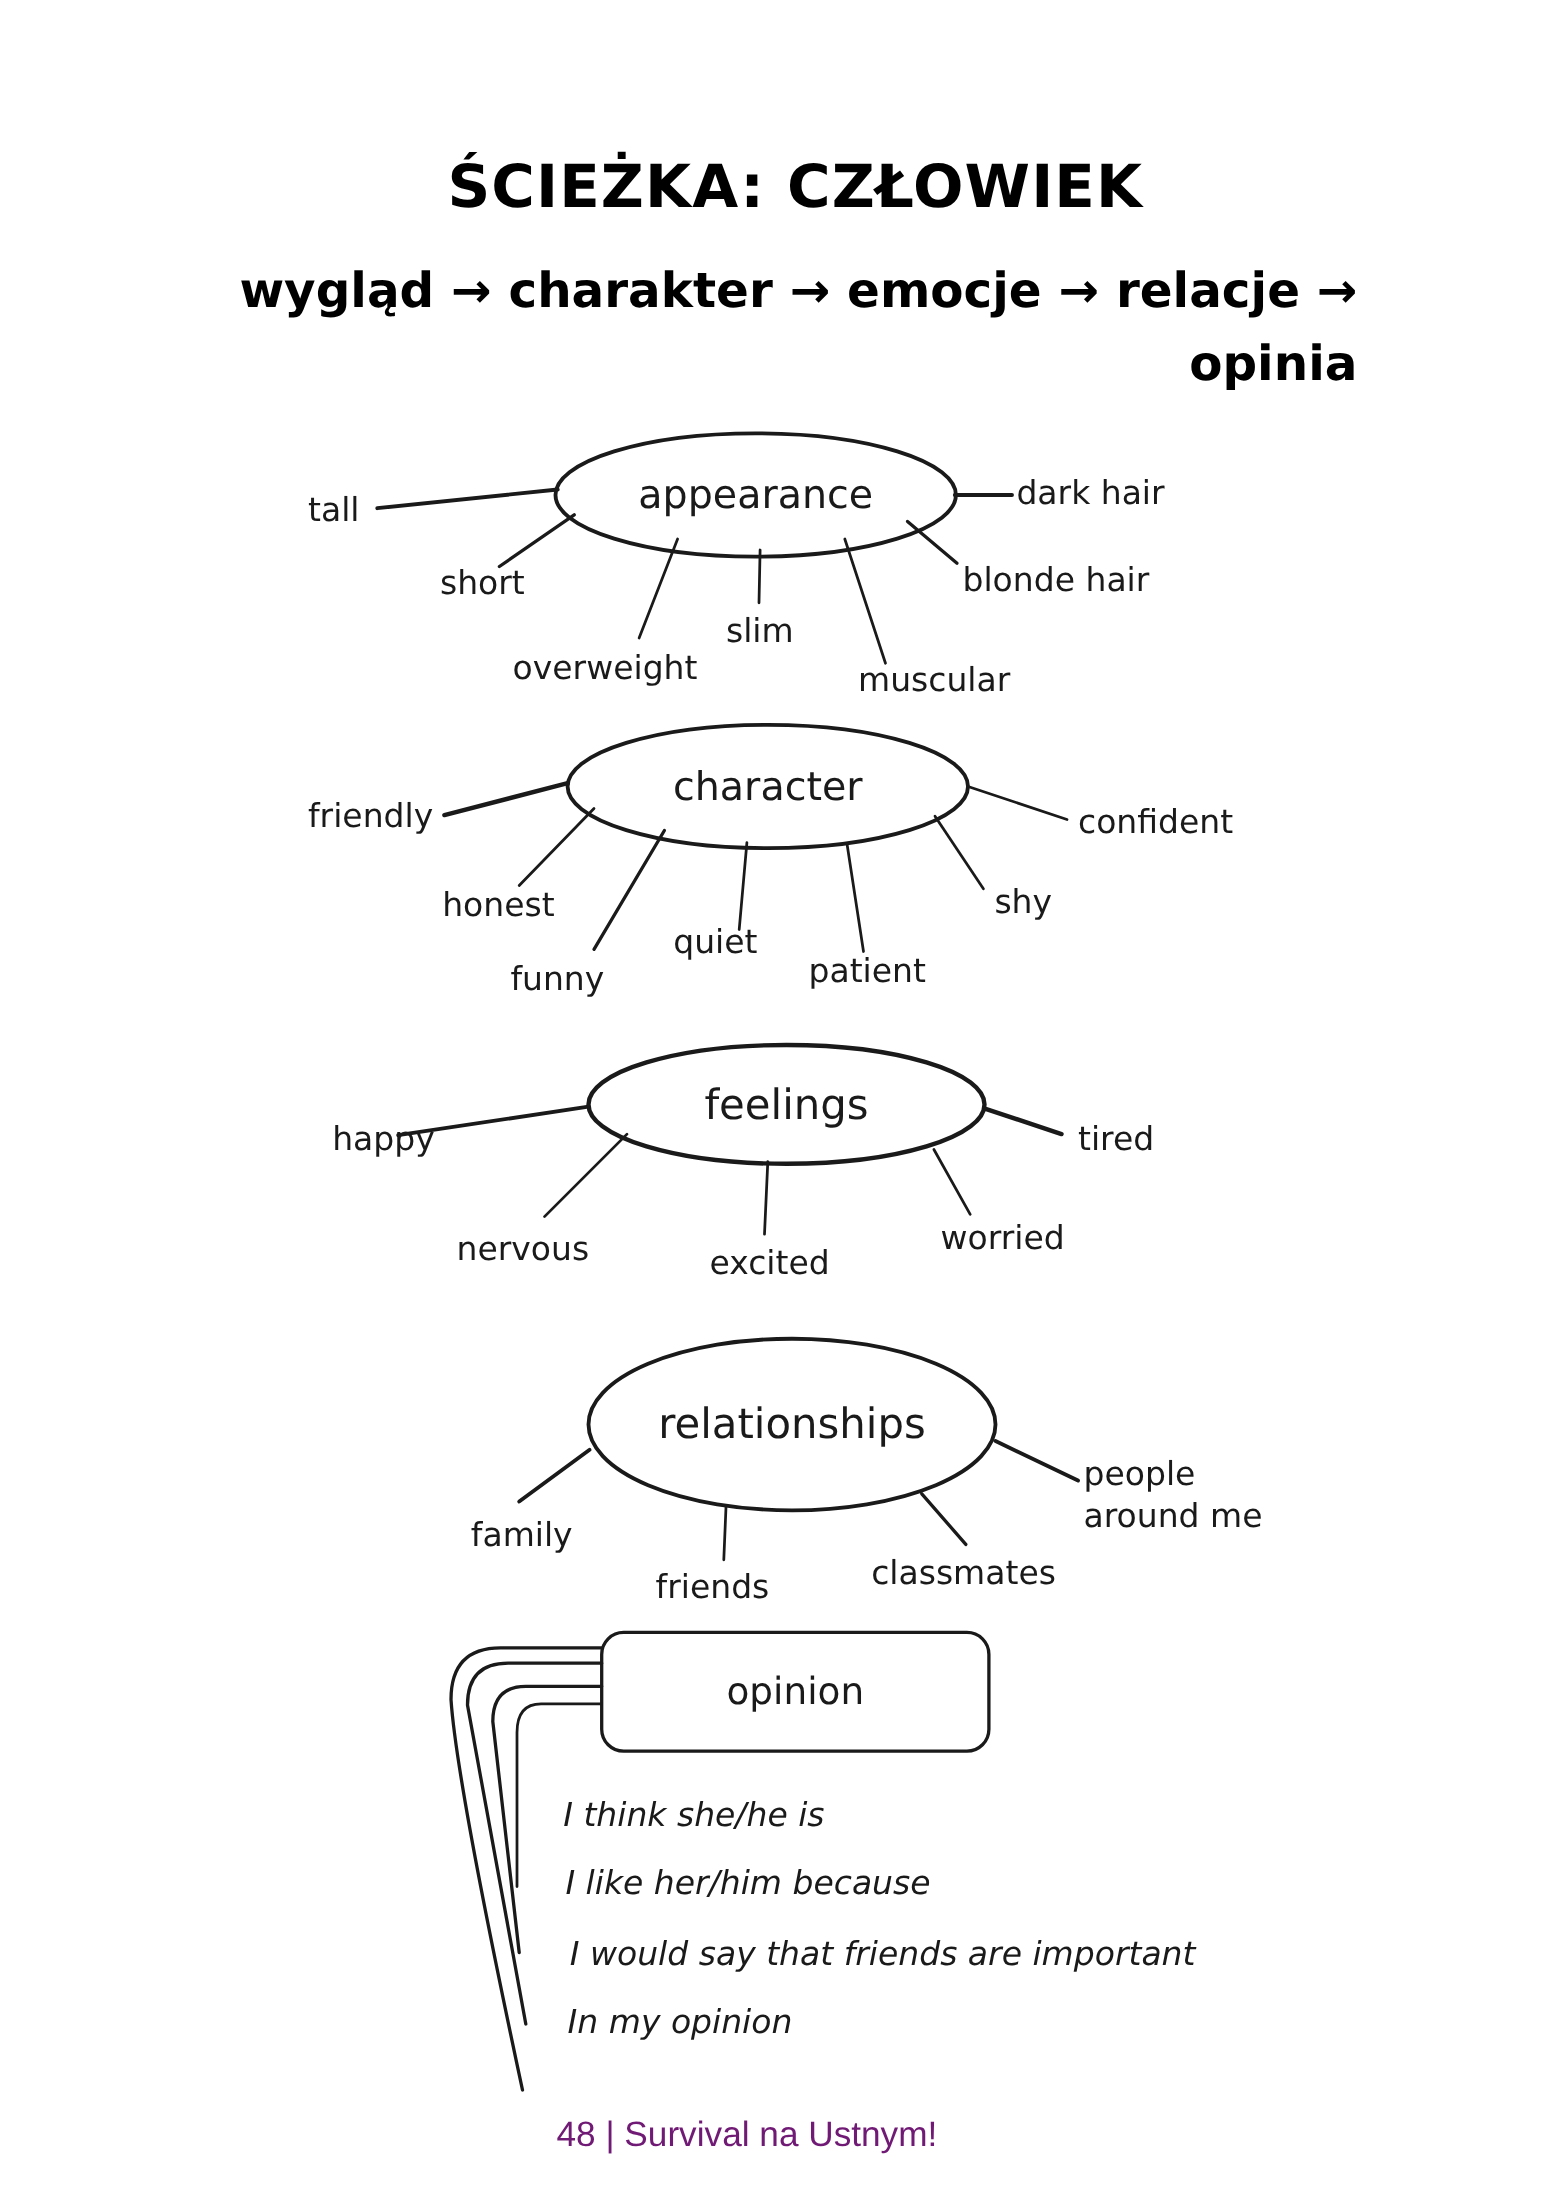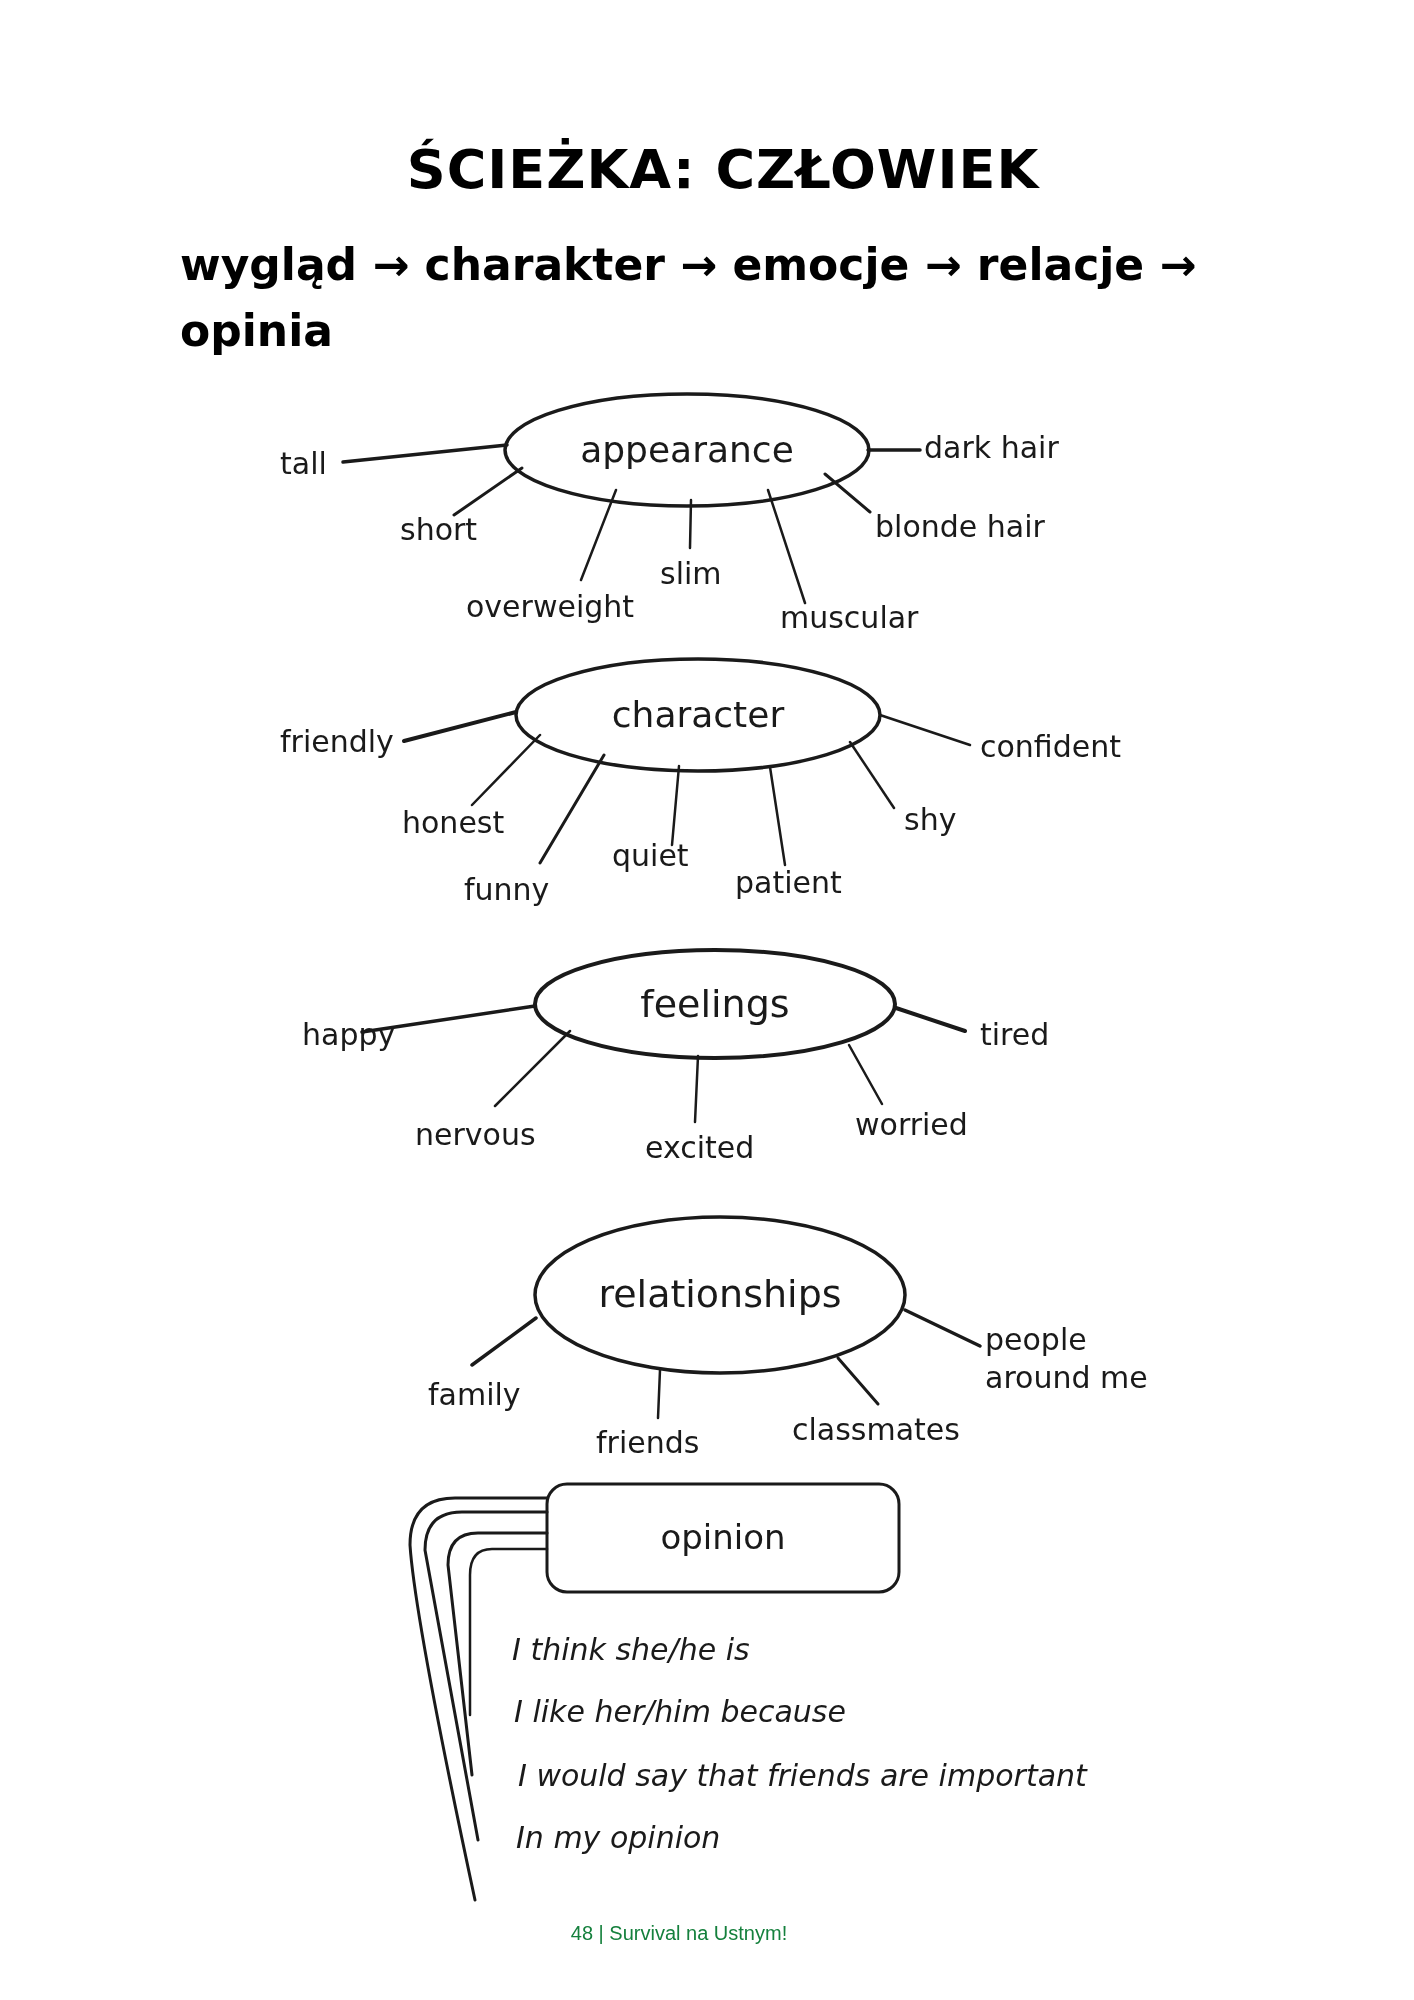--- a/index.html
+++ b/index.html
@@ -3,29 +3,29 @@
 <meta charset="utf-8">
 <style>
   html, body { margin: 0; padding: 0; background: #ffffff; }
   body { width: 1414px; height: 2000px; position: relative; overflow: hidden; }
   .title {
     position: absolute; left: 16px; width: 1414px; top: 138px; text-align: center;
     font-family: "DejaVu Sans", sans-serif; font-weight: bold; font-size: 54px; color: #000;
     letter-spacing: 1px;
   }
   .subtitle {
-    position: absolute; left: 180px; width: 1054px; top: 232px; text-align: left;
+    position: absolute; left: 180px; width: 1054px; top: 232px; text-align: right;
     font-family: "DejaVu Sans", sans-serif; font-weight: bold; font-size: 44px; line-height: 66px; color: #000;
   }
   svg#diagram { position: absolute; left: 0; top: 0; }
   svg#diagram .hand { font-family: "DejaVu Sans", sans-serif; fill: #1a1a1a; }
   svg#diagram .stroke { stroke: #1a1a1a; fill: none; stroke-linecap: round; }
   .footer {
     position: absolute; left: 0; width: 1358px; top: 1922px; text-align: center;
-    font-family: "Liberation Sans", sans-serif; font-size: 20px; color: #15803d;
+    font-family: "Liberation Sans", sans-serif; font-size: 32px; color: #701a75;
   }
 </style>
 </head>
 <body>
 
 <div class="title">ŚCIEŻKA: CZŁOWIEK</div>
 <div class="subtitle">wygląd → charakter → emocje → relacje → opinia</div>
 
 <svg id="diagram" width="1414" height="2000" viewBox="0 0 1414 2000">
 

